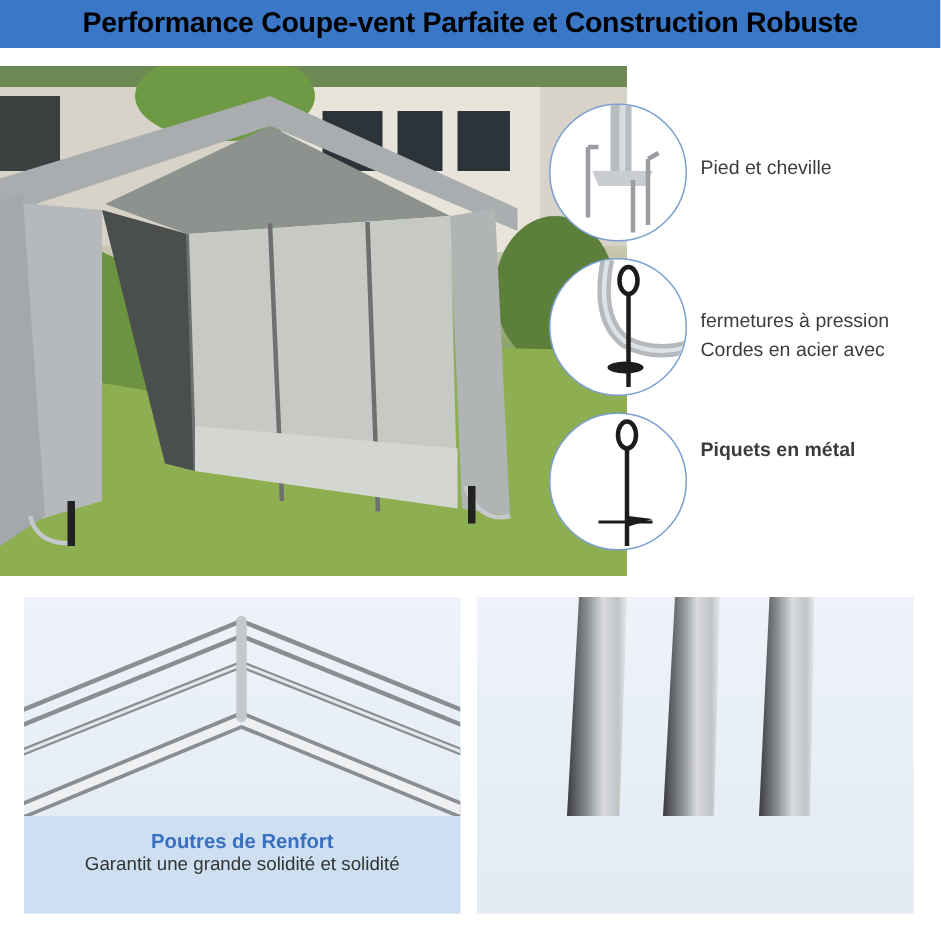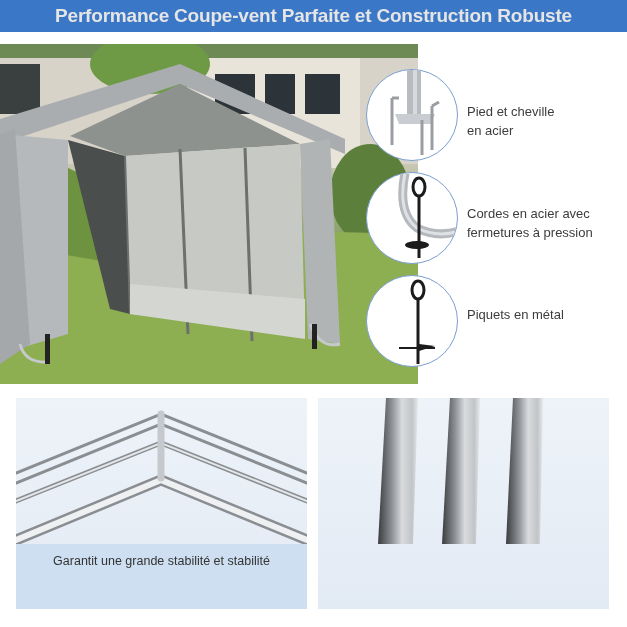--- a/index.html
+++ b/index.html
@@ -2,21 +2,21 @@
 <html><head>
 <meta charset="utf-8">
 <style>
   * { box-sizing: border-box; margin: 0; padding: 0; }
   html, body { width: 627px; height: 627px; background: #ffffff; overflow: hidden; }
   body { position: relative; font-family: "Liberation Sans", "DejaVu Sans", sans-serif; }
 
   .header {
     position: absolute; left: 0; top: 0; width: 627px; height: 32px;
     background: #3a77c6;
-    color: #e5e5e5; font-weight: bold; font-size: 19px;
+    color: #000000; font-weight: bold; font-size: 19px;
     display: flex; align-items: center; justify-content: center;
     letter-spacing: -0.2px;
   }
 
   .photo {
     position: absolute; left: 0; top: 44px; width: 418px; height: 340px; overflow: hidden;
     background: linear-gradient(180deg, #cfd5d3 0%, #d9d2c6 30%, #8da36a 55%, #7f9d45 70%, #9cb45a 100%);
   }
   .photo svg { position: absolute; left: 0; top: 0; }
 
@@ -99,63 +99,63 @@
     <path d="M28 44 L68 44 L64 54 L32 54 Z" fill="#c9ccd0"></path>
     <line x1="25" y1="28" x2="25" y2="75" stroke="#9a9ea2" stroke-width="3"></line>
     <line x1="25" y1="28" x2="32" y2="28" stroke="#9a9ea2" stroke-width="3"></line>
     <line x1="65" y1="36" x2="65" y2="80" stroke="#9a9ea2" stroke-width="3"></line>
     <line x1="65" y1="36" x2="72" y2="32" stroke="#9a9ea2" stroke-width="3"></line>
     <line x1="55" y1="50" x2="55" y2="85" stroke="#9a9ea2" stroke-width="3"></line>
   </svg>
 </div>
 <div class="feature-label" style="top:102px;">
   <div>Pied et cheville</div>
-  <div>en acier</div>
 </div>
 
 <div class="feature-circle" style="left:366px; top:172px;">
   <svg width="92" height="92" viewBox="0 0 92 92">
     <path d="M38 0 Q30 40 50 55 Q70 65 92 58" stroke="#b5b9bd" stroke-width="9" fill="none"></path>
     <path d="M38 0 Q30 40 50 55 Q70 65 92 58" stroke="#dfe2e5" stroke-width="3" fill="none"></path>
     <ellipse cx="52" cy="14" rx="6" ry="9" stroke="#1c1c1c" stroke-width="3" fill="none"></ellipse>
     <line x1="52" y1="23" x2="52" y2="85" stroke="#1c1c1c" stroke-width="3"></line>
     <ellipse cx="50" cy="72" rx="12" ry="4" fill="#1c1c1c"></ellipse>
   </svg>
 </div>
 <div class="feature-label" style="top:204px;">
+  <div>fermetures à pression</div>
   <div>Cordes en acier avec</div>
-  <div>fermetures à pression</div>
 </div>
 
 <div class="feature-circle" style="left:366px; top:275px;">
   <svg width="92" height="92" viewBox="0 0 92 92">
     <ellipse cx="51" cy="14" rx="6" ry="9" stroke="#1c1c1c" stroke-width="3" fill="none"></ellipse>
     <line x1="51" y1="23" x2="51" y2="88" stroke="#1c1c1c" stroke-width="3"></line>
     <line x1="32" y1="72" x2="68" y2="72" stroke="#1c1c1c" stroke-width="2"></line>
     <path d="M52 68 L68 70 L52 75 Z" fill="#1c1c1c"></path>
   </svg>
 </div>
-<div class="feature-label" style="top:305px;">
+<div class="feature-label" style="top:290px;font-weight:bold;">
   <div>Piquets en métal</div>
 </div>
 
 <div class="panel" style="left:16px;">
   <svg width="291" height="146" viewBox="0 0 291 146">
     <g fill="none" stroke-linecap="round">
       <path d="M0 75 L145 16 L291 75" stroke="#8a8e92" stroke-width="3"></path>
       <path d="M0 85 L145 26 L291 85" stroke="#8a8e92" stroke-width="3"></path>
       <path d="M0 103 L145 45 L291 103" stroke="#8a8e92" stroke-width="5"></path>
       <path d="M0 103 L145 45 L291 103" stroke="#e4e7ea" stroke-width="2"></path>
       <path d="M0 142 L145 82 L291 142" stroke="#8a8e92" stroke-width="11"></path>
       <path d="M0 142 L145 82 L291 142" stroke="#eef0f2" stroke-width="6"></path>
       <path d="M145 16 L145 80" stroke="#c5c9cd" stroke-width="7"></path>
     </g>
   </svg>
   <div class="caption">
-    <div class="caption-desc">Garantit une grande stabilité et stabilité</div>
+    <div class="caption-title">Poutres de Renfort</div>
+    <div class="caption-desc">Garantit une grande solidité et solidité</div>
   </div>
 </div>
 
 <div class="panel" style="left:318px;">
   <svg width="291" height="146" viewBox="0 0 291 146">
     <defs>
       <linearGradient id="pole" x1="0" y1="0" x2="1" y2="0">
         <stop offset="0" stop-color="#3a3c3f"></stop>
         <stop offset="0.35" stop-color="#8f9296"></stop>
         <stop offset="0.6" stop-color="#d9dbdd"></stop>

